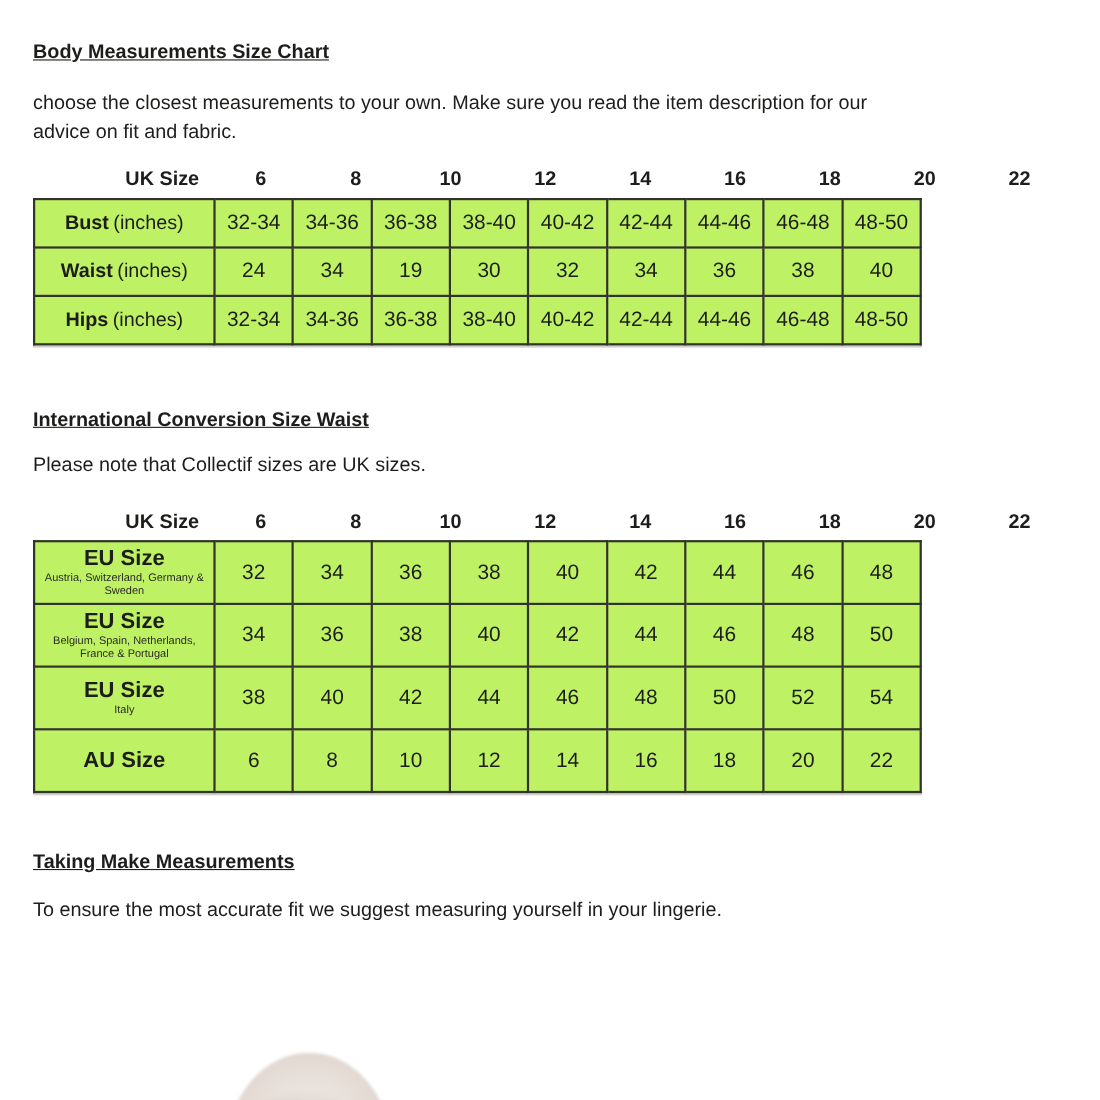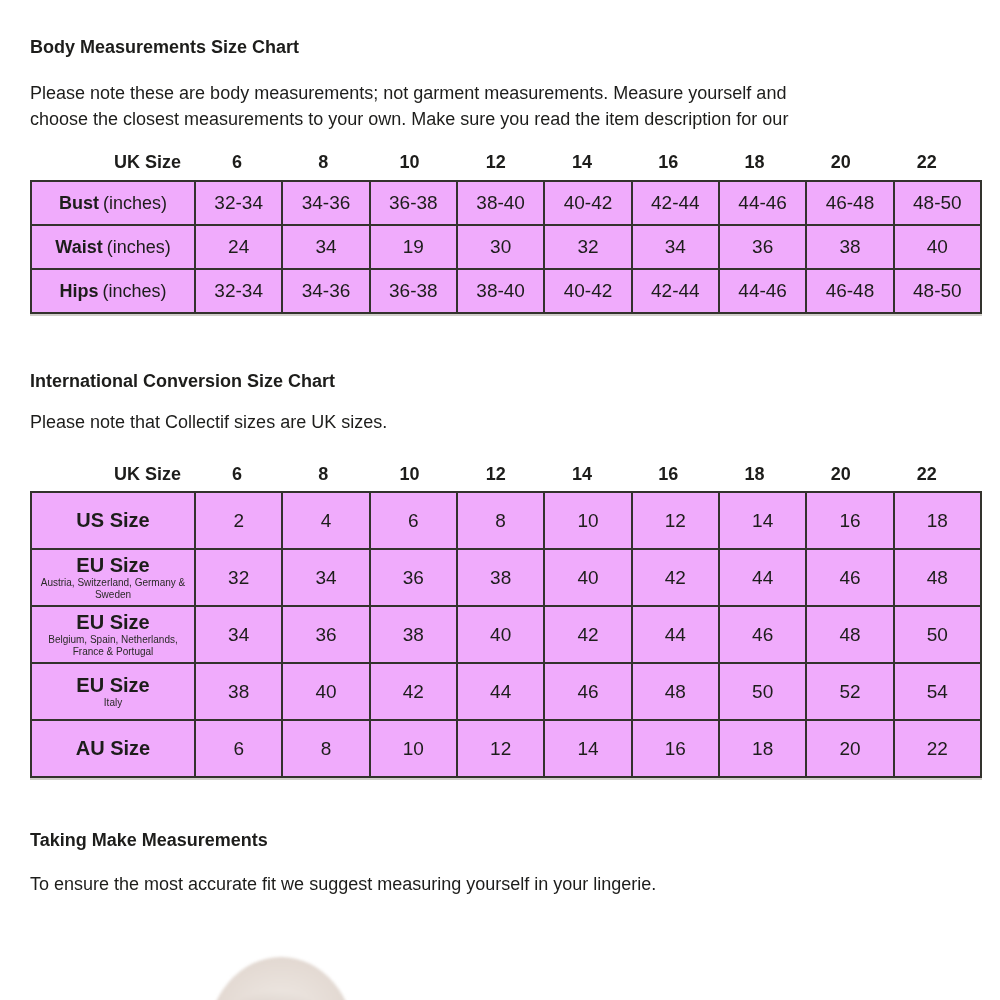--- a/index.html
+++ b/index.html
@@ -13,20 +13,21 @@
     overflow: hidden;
     position: relative;
   }
   .content { padding: 0 30px; width: 1000px; }
 
   .section-heading {
     font-size: 18px;
     font-weight: bold;
     line-height: 21px;
     white-space: nowrap;
+    text-decoration: underline;
   }
   #heading-body { margin-top: 37px; }
   #heading-intl { margin-top: 57px; }
   #heading-measure { margin-top: 52px; }
 
   .para { margin-top: 22px; font-size: 18px; line-height: 26px; }
   .para .line { white-space: nowrap; }
   .single-note { margin-top: 19px; font-size: 18px; line-height: 22px; white-space: nowrap; }
   #measure-note { margin-top: 22px; }
 
@@ -43,24 +44,24 @@
   #intl-size-header { margin-top: 31px; margin-bottom: 6px; }
   .size-header .corner {
     width: 164px;
     flex: 0 0 164px;
     text-align: right;
     padding-right: 13px;
   }
   .size-header .size { flex: 1 1 0; text-align: center; }
 
   table.size-table {
-    width: 952px;
+    width: 808px;
     table-layout: fixed;
     border-collapse: collapse;
-    background: #f0abfc;
+    background: #bef264;
     box-shadow: 0 2px 0 rgba(120,115,100,0.35);
   }
   table.size-table td {
     border: 2px solid #33322d;
     text-align: center;
     font-size: 19px;
     padding: 0;
     vertical-align: middle;
   }
   table.size-table col.label-col { width: 164px; }
@@ -97,22 +98,22 @@
   }
 </style>
 </head>
 <body>
 
 <div class="content">
 
   <div class="section-heading" id="heading-body">Body Measurements Size Chart</div>
 
   <div class="para">
-    <div class="line">Please note these are body measurements; not garment measurements. Measure yourself and</div>
     <div class="line">choose the closest measurements to your own. Make sure you read the item description for our</div>
+    <div class="line">advice on fit and fabric.</div>
   </div>
 
   <div class="size-header" id="body-size-header">
     <div class="corner">UK Size</div>
     <div class="size">6</div>
     <div class="size">8</div>
     <div class="size">10</div>
     <div class="size">12</div>
     <div class="size">14</div>
     <div class="size">16</div>
@@ -167,21 +168,21 @@
         <td>38-40</td>
         <td>40-42</td>
         <td>42-44</td>
         <td>44-46</td>
         <td>46-48</td>
         <td>48-50</td>
       </tr>
     </tbody>
   </table>
 
-  <div class="section-heading" id="heading-intl">International Conversion Size Chart</div>
+  <div class="section-heading" id="heading-intl">International Conversion Size Waist</div>
 
   <div class="single-note">Please note that Collectif sizes are UK sizes.</div>
 
   <div class="size-header" id="intl-size-header">
     <div class="corner">UK Size</div>
     <div class="size">6</div>
     <div class="size">8</div>
     <div class="size">10</div>
     <div class="size">12</div>
     <div class="size">14</div>
@@ -199,32 +200,20 @@
         <col>
         <col>
         <col>
         <col>
         <col>
         <col>
         <col>
       </colgroup>
     <tbody>
       <tr>
-        <td class="row-label"><span class="label-main">US Size</span><span class="label-sub"></span></td>
-        <td>2</td>
-        <td>4</td>
-        <td>6</td>
-        <td>8</td>
-        <td>10</td>
-        <td>12</td>
-        <td>14</td>
-        <td>16</td>
-        <td>18</td>
-      </tr>
-      <tr>
         <td class="row-label"><span class="label-main">EU Size</span><span class="label-sub">Austria, Switzerland, Germany &amp; Sweden</span></td>
         <td>32</td>
         <td>34</td>
         <td>36</td>
         <td>38</td>
         <td>40</td>
         <td>42</td>
         <td>44</td>
         <td>46</td>
         <td>48</td>

